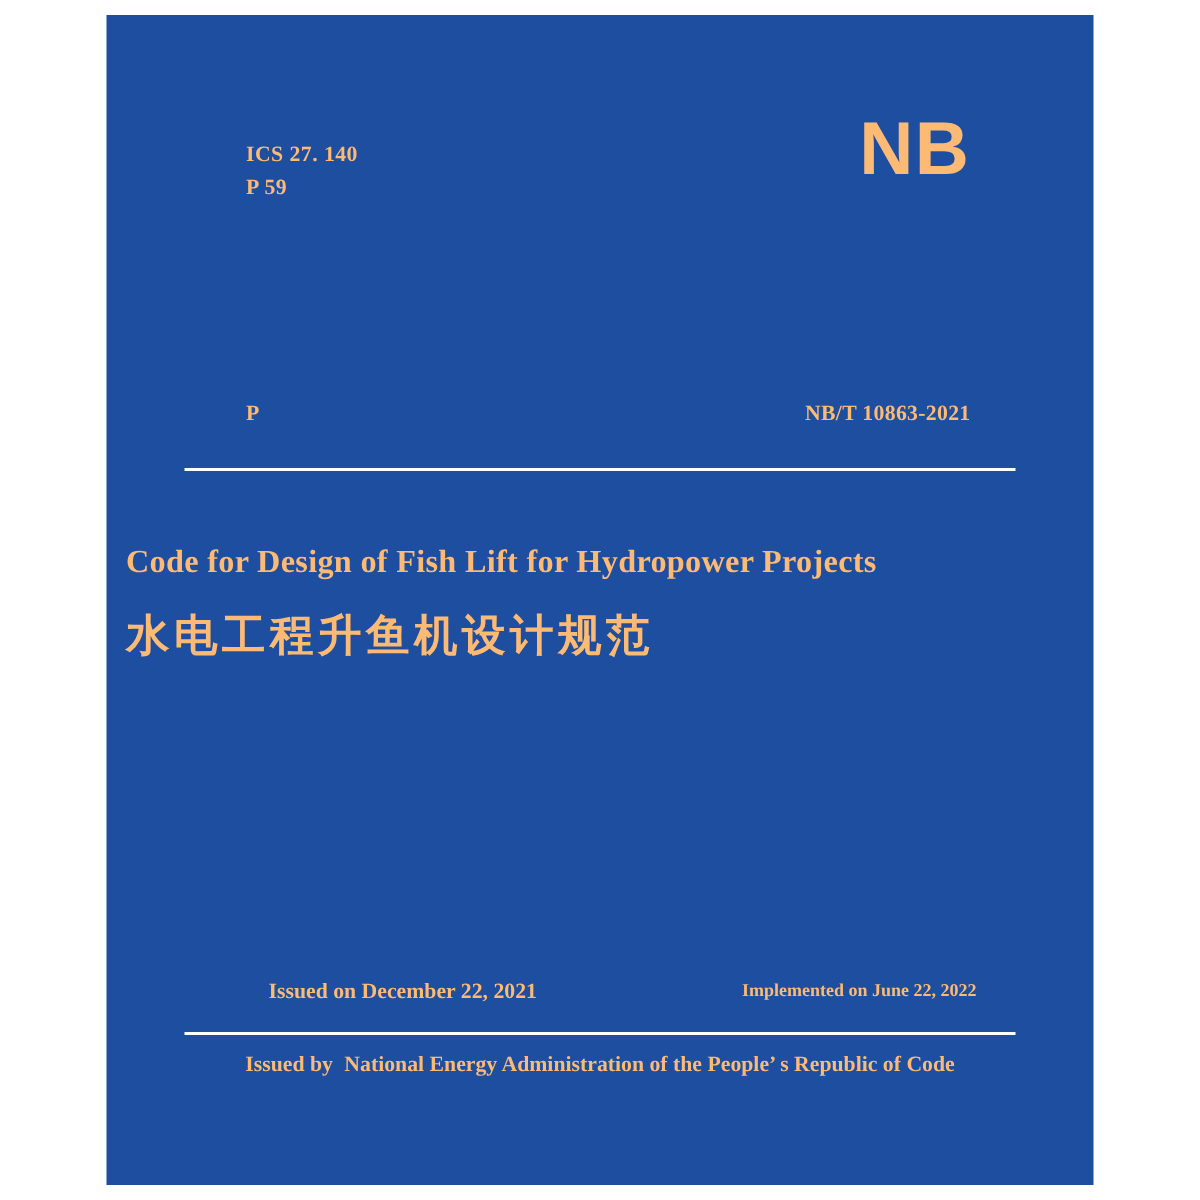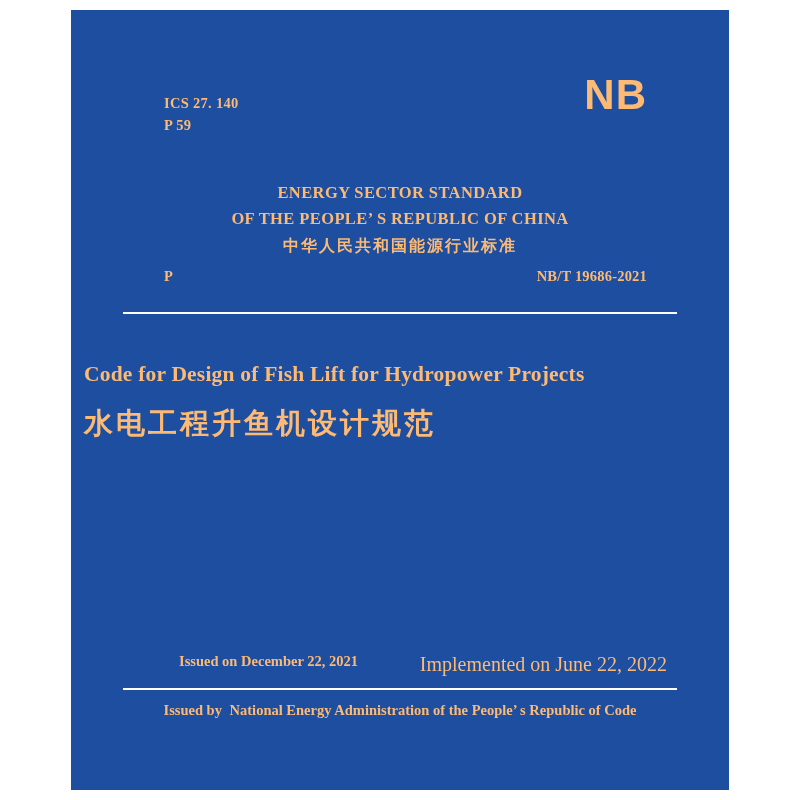--- a/index.html
+++ b/index.html
@@ -43,21 +43,21 @@
     font-size: 14.5px;
     font-weight: bold;
     line-height: 1.55;
     letter-spacing: 0.3px;
   }
   .nb-logo {
     position: absolute;
     right: 82px;
     top: -8px;
     font-family: "Liberation Sans", sans-serif;
-    font-size: 42px;
+    font-size: 50px;
     font-weight: bold;
     letter-spacing: 1px;
     line-height: 1;
   }
   .title-block {
     position: absolute;
     left: 0;
     top: 170px;
     width: 658px;
     text-align: center;
@@ -134,24 +134,24 @@
   }
   .issued-on {
     position: absolute;
     left: 108px;
     top: 0;
     font-size: 14.5px;
     font-weight: bold;
   }
   .implemented-on {
     position: absolute;
-    right: 62px;
-    top: 0;
-    font-size: 20px;
-    font-weight: normal;
+    right: 78px;
+    top: 0;
+    font-size: 12px;
+    font-weight: bold;
   }
   .issued-by {
     position: absolute;
     left: 0;
     top: 692px;
     width: 658px;
     text-align: center;
     font-size: 14.5px;
     font-weight: bold;
   }
@@ -164,29 +164,24 @@
   <div class="cover">
 
     <div class="header-row">
       <div class="ics-block">
         <div>ICS 27. 140</div>
         <div>P 59</div>
       </div>
       <div class="nb-logo">NB</div>
     </div>
 
-    <div class="title-block">
-      <div class="std-en1">ENERGY SECTOR STANDARD</div>
-      <div class="std-en2">OF THE PEOPLE’ S REPUBLIC OF CHINA</div>
-      <div class="std-cn">中华人民共和国能源行业标准</div>
-    </div>
 
     <div class="code-row">
       <div class="code-left">P</div>
-      <div class="code-right">NB/T 19686-2021</div>
+      <div class="code-right">NB/T 10863-2021</div>
     </div>
 
     <div class="rule rule-top"></div>
 
     <div class="main-title">
       <div class="main-title-en">Code for Design of Fish Lift for Hydropower Projects</div>
       <div class="main-title-cn">水电工程升鱼机设计规范</div>
     </div>
 
     <div class="dates-row">

